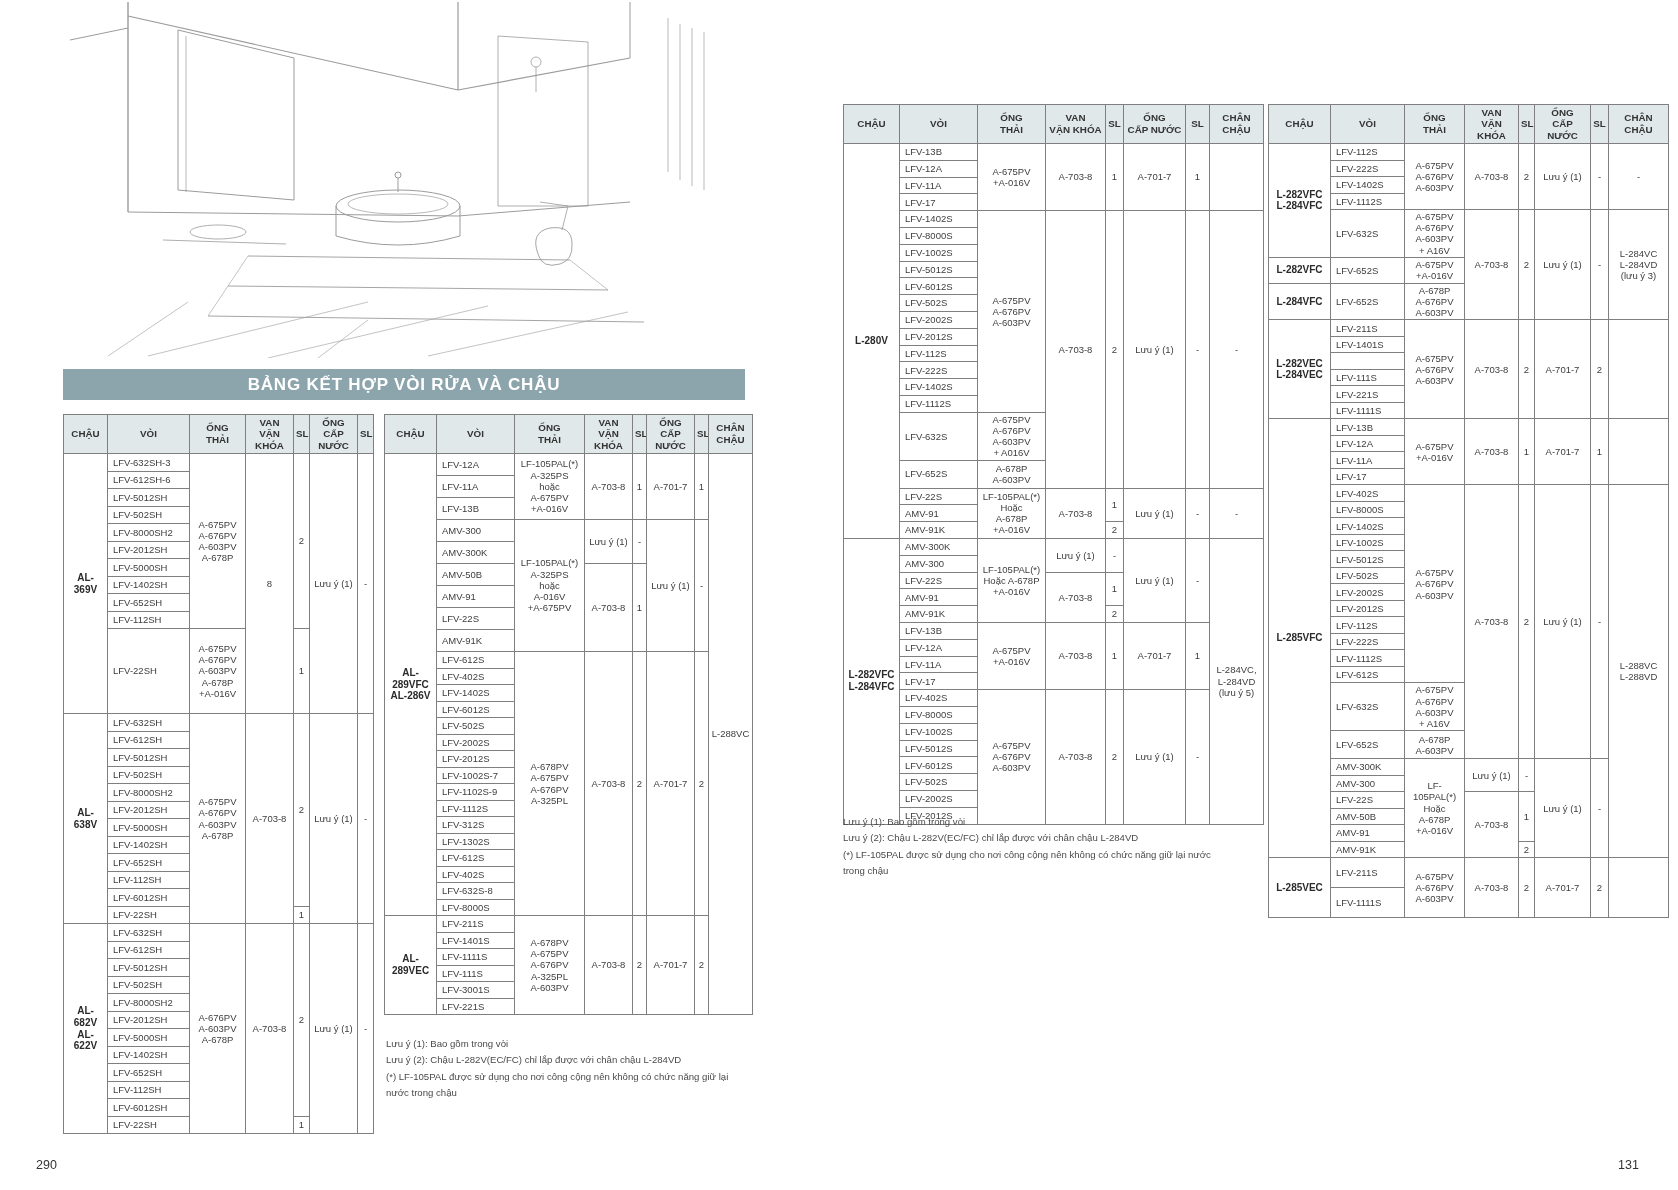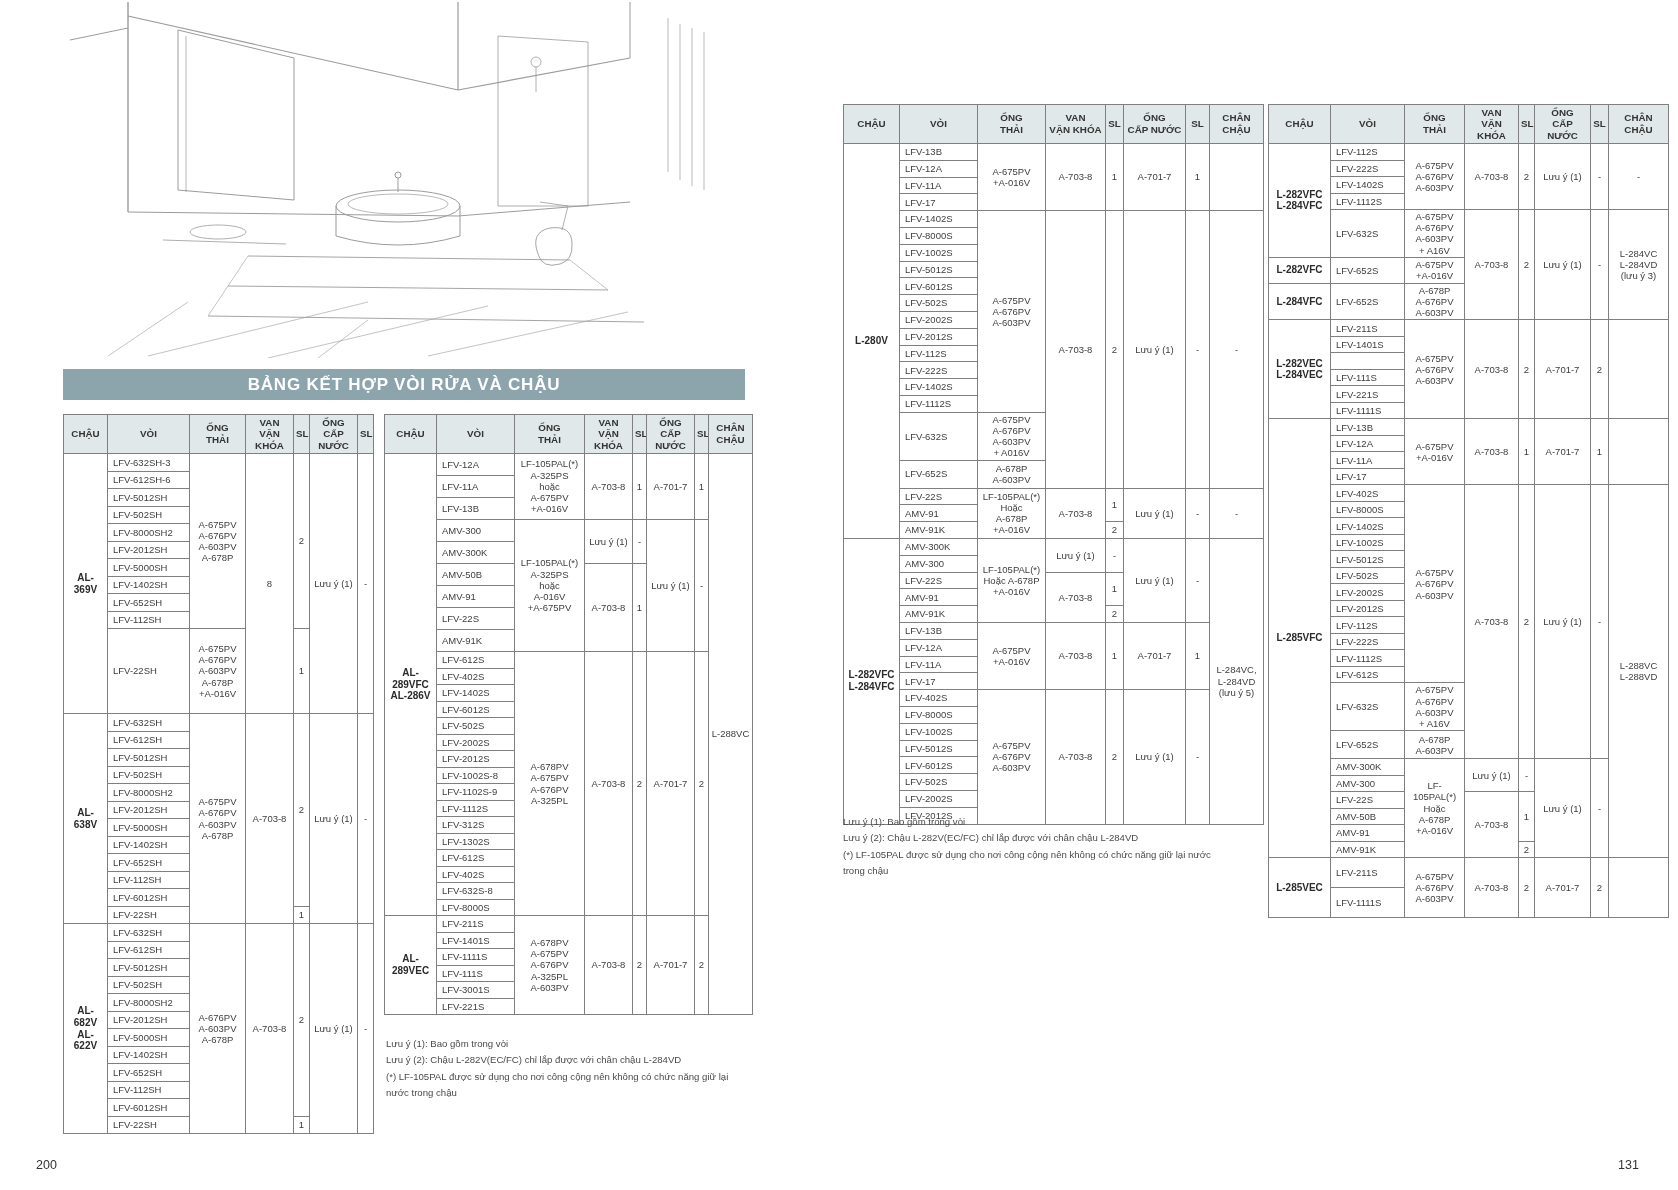--- a/index.html
+++ b/index.html
@@ -347,21 +347,21 @@
         <tr data-name="table-row" style="height: 16.5px;">
           <td data-name="faucet-model">LFV-502S</td>
         </tr>
         <tr data-name="table-row" style="height: 16.5px;">
           <td data-name="faucet-model">LFV-2002S</td>
         </tr>
         <tr data-name="table-row" style="height: 16.5px;">
           <td data-name="faucet-model">LFV-2012S</td>
         </tr>
         <tr data-name="table-row" style="height: 16.5px;">
-          <td data-name="faucet-model">LFV-1002S-8</td>
+          <td data-name="faucet-model">LFV-1002S-7</td>
         </tr>
         <tr data-name="table-row" style="height: 16.5px;">
           <td data-name="faucet-model">LFV-1102S-9</td>
         </tr>
         <tr data-name="table-row" style="height: 16.5px;">
           <td data-name="faucet-model">LFV-1112S</td>
         </tr>
         <tr data-name="table-row" style="height: 16.5px;">
           <td data-name="faucet-model">LFV-312S</td>
         </tr>
@@ -853,14 +853,14 @@
   <div data-name="footnote-line">Lưu ý (2): Chậu L-282V(EC/FC) chỉ lắp được với chân chậu L-284VD</div>
   <div data-name="footnote-line">(*) LF-105PAL được sử dụng cho nơi công cộng nên không có chức năng giữ lại nước trong chậu</div>
 </div>
 
 <div class="abs notes" style="left:843px;top:814px;width:380px;" data-name="footnotes-right">
   <div data-name="footnote-line">Lưu ý (1): Bao gồm trong vòi</div>
   <div data-name="footnote-line">Lưu ý (2): Chậu L-282V(EC/FC) chỉ lắp được với chân chậu L-284VD</div>
   <div data-name="footnote-line">(*) LF-105PAL được sử dụng cho nơi công cộng nên không có chức năng giữ lại nước trong chậu</div>
 </div>
 
-<div class="abs pagenum" style="left:36px;top:1158px;" data-name="page-number-left">200</div>
+<div class="abs pagenum" style="left:36px;top:1158px;" data-name="page-number-left">290</div>
 <div class="abs pagenum" style="left:1618px;top:1158px;" data-name="page-number-right">131</div>
 
 </body></html>

